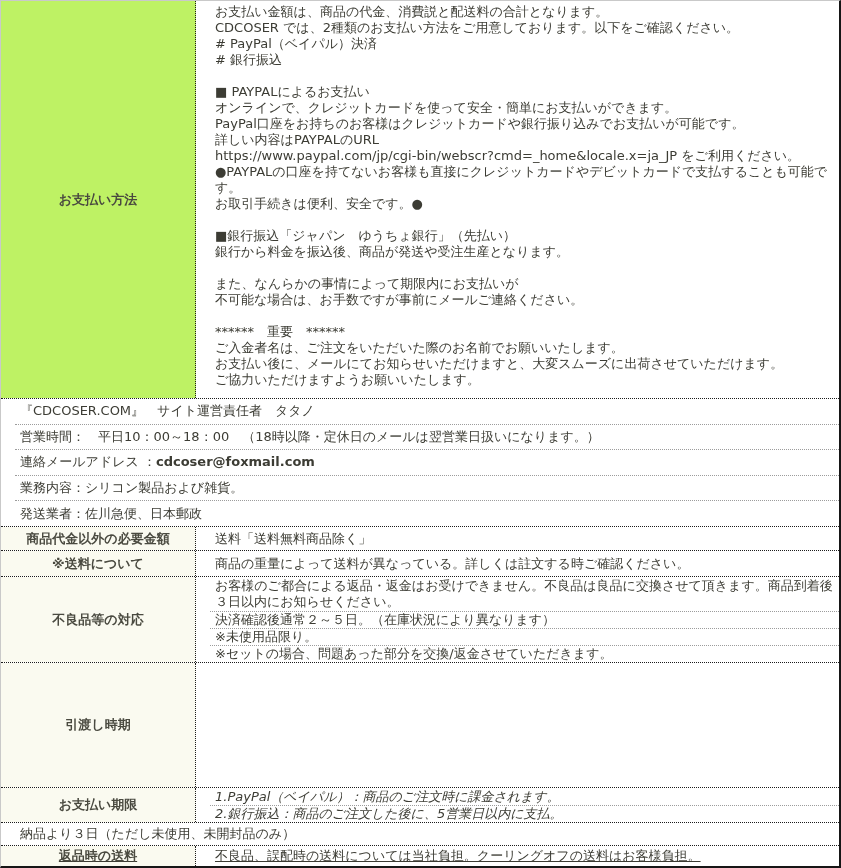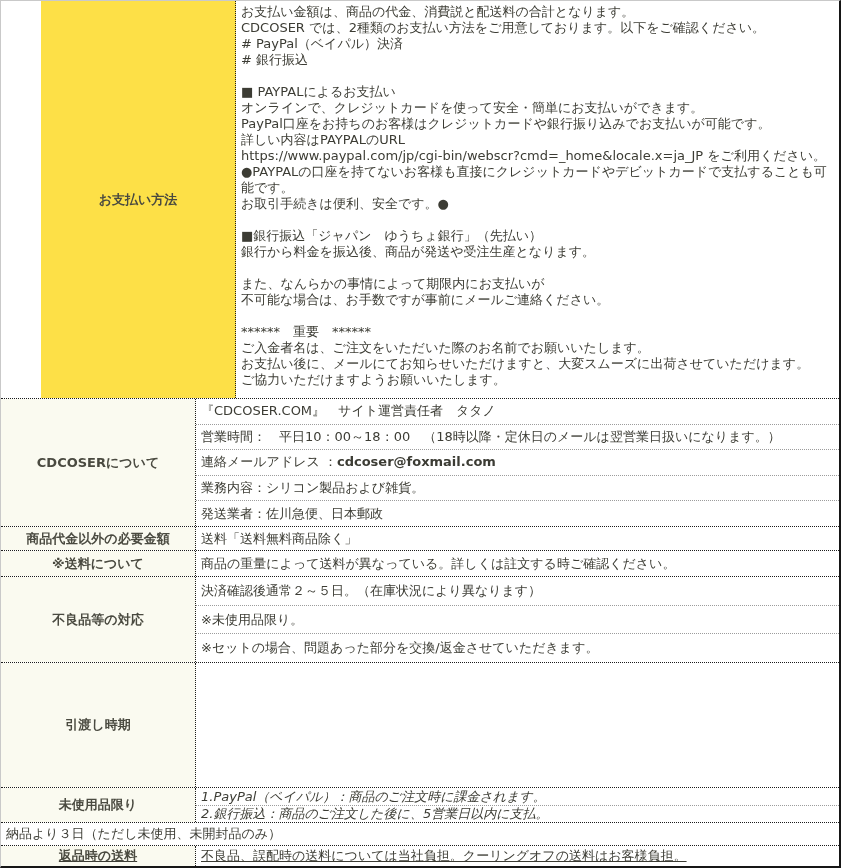--- a/index.html
+++ b/index.html
@@ -21,28 +21,28 @@
   .sec + .sec { border-top:1px dotted #1c1c1c; }
 
   .hdr {
     flex:0 0 195px; width:195px; box-sizing:border-box;
     background:#fafaf0;
     border-right:1px dotted #1c1c1c;
     display:flex; align-items:center; justify-content:center;
     font-weight:bold; color:#4a4a40; text-align:center;
     padding:0 6px; line-height:16px;
   }
-  .hdr.white-bg { background:#fde047;margin-left:40px; }
+  .hdr.white-bg { background:#bef264; }
 
   .content { flex:1; min-width:0; display:flex; flex-direction:column; }
 
   .cell {
     box-sizing:border-box; white-space:pre-wrap;
     padding:3px 5px; line-height:16px;
-    overflow:hidden; word-break:break-all;
+    overflow:hidden; word-break:break-all;margin-left:14px;
   }
   .content > .cell + .cell { border-top:1px dotted #9c9c9c; }
 
   .vcenter { display:flex; align-items:center; white-space:pre-wrap; }
 
   .sec-payment     { height:397px; }
   .sec-about       { height:128px; }
   .sec-extra-fees  { height:24px; }
   .sec-ship-note   { height:26px; }
   .sec-defectives  { height:86px; }
@@ -89,21 +89,20 @@
 不可能な場合は、お手数ですが事前にメールご連絡ください。
 
 ******　重要　******
 ご入金者名は、ご注文をいただいた際のお名前でお願いいたします。
 お支払い後に、メールにてお知らせいただけますと、大変スムーズに出荷させていただけます。
 ご協力いただけますようお願いいたします。</div>
     </div>
   </div>
 
   <div class="sec sec-about">
-    <div class="hdr">CDCOSERについて</div>
     <div class="content">
       <div class="cell vcenter">『CDCOSER.COM』　サイト運営責任者　タタノ</div>
       <div class="cell vcenter">営業時間：　平日10：00～18：00　（18時以降・定休日のメールは翌営業日扱いになります。）</div>
       <div class="cell vcenter"><span>連絡メールアドレス ：</span><span class="bold">cdcoser@foxmail.com</span></div>
       <div class="cell vcenter">業務内容：シリコン製品および雑貨。</div>
       <div class="cell vcenter">発送業者：佐川急便、日本郵政</div>
     </div>
   </div>
 
   <div class="sec sec-extra-fees">
@@ -116,32 +115,33 @@
   <div class="sec sec-ship-note">
     <div class="hdr">※送料について</div>
     <div class="content">
       <div class="cell vcenter">商品の重量によって送料が異なっている。詳しくは註文する時ご確認ください。</div>
     </div>
   </div>
 
   <div class="sec sec-defectives">
     <div class="hdr">不良品等の対応</div>
     <div class="content">
+      <div class="cell">お客様のご都合による返品・返金はお受けできません。不良品は良品に交換させて頂きます。商品到着後３日以内にお知らせください。</div>
       <div class="cell one-line">決済確認後通常２～５日。（在庫状況により異なります）</div>
       <div class="cell one-line">※未使用品限り。</div>
       <div class="cell one-line">※セットの場合、問題あった部分を交換/返金させていただきます。</div>
     </div>
   </div>
 
   <div class="sec sec-delivery">
     <div class="hdr">引渡し時期</div>
   </div>
 
   <div class="sec sec-deadline">
-    <div class="hdr">未使用品限り</div>
+    <div class="hdr">お支払い期限</div>
     <div class="content">
       <div class="cell vcenter">1.PayPal（ベイパル）：商品のご注文時に課金されます。</div>
       <div class="cell vcenter">2.銀行振込：商品のご注文した後に、5営業日以内に支払。</div>
     </div>
   </div>
 
   <div class="sec sec-return-dl">
     <div class="content">
       <div class="cell vcenter">納品より３日（ただし未使用、未開封品のみ）</div>
     </div>

